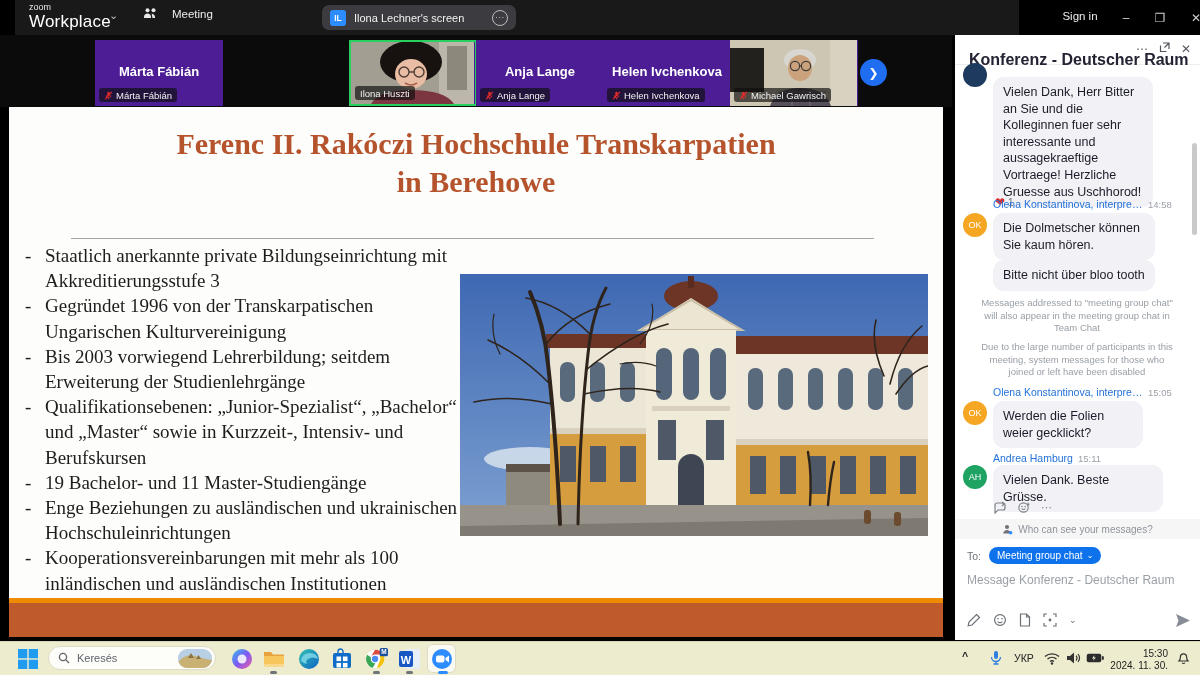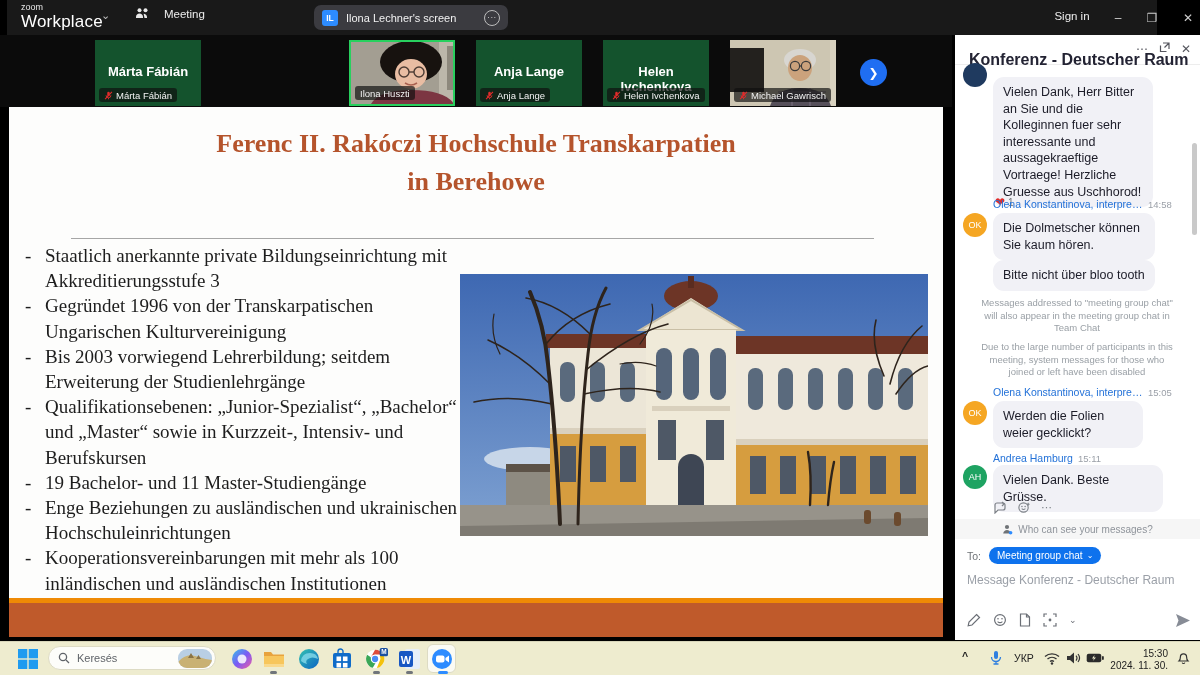--- a/index.html
+++ b/index.html
@@ -1,52 +1,52 @@
 <!DOCTYPE html>
 <html><head>
 <meta charset="utf-8">
 <style>
   html,body{margin:0;padding:0;background:#000;}
   *{box-sizing:border-box;}
   .screen{position:relative;width:1200px;height:675px;background:#000;overflow:hidden;
           font-family:"Liberation Sans",sans-serif;}
 
   
-  .titlebar{position:absolute;left:7px;top:0;width:1150px;height:35px;background:#191919;}
+  .titlebar{position:absolute;left:15px;top:0;width:1004px;height:35px;background:#191919;}
   .logo{position:absolute;left:14px;top:3px;color:#fff;line-height:1;}
   .logo .l1{font-size:9px;color:#e8e8e8;margin-bottom:1px;}
   .logo .l2{font-size:17px;font-weight:normal;letter-spacing:.2px;}
   .logo-chev{position:absolute;left:94px;top:9px;color:#bdbdbd;font-size:11px;}
   .meeting-tab{position:absolute;left:128px;top:7px;display:flex;align-items:center;gap:14px;color:#ececec;font-size:11.5px;}
   .share-pill{position:absolute;left:307px;top:5px;width:194px;height:25px;background:#3b3b40;border-radius:7px;
               display:flex;align-items:center;gap:8px;padding:0 8px;}
   .il-badge{width:16px;height:16px;border-radius:3px;background:#2d8cff;color:#fff;font-size:8.5px;font-weight:bold;
             display:flex;align-items:center;justify-content:center;}
   .share-pill .lbl{color:#f2f2f2;font-size:11px;flex:1;}
   .pill-more{width:16px;height:16px;border:1.4px solid #bdbdbd;border-radius:50%;color:#d6d6d6;font-size:8px;
              display:flex;align-items:center;justify-content:center;letter-spacing:.5px;}
   .signin{position:absolute;left:1040px;top:10px;width:50px;text-align:center;color:#ececec;font-size:11.5px;}
   .winbtn{position:absolute;top:0;width:26px;height:35px;display:flex;align-items:center;justify-content:center;color:#cfcfcf;font-size:12px;}
 
   
   .filmstrip{position:absolute;left:0;top:35px;width:952px;height:72px;background:#0b0b0b;}
-  .tile{position:absolute;top:5px;width:106px;height:66px;background:#14532d;overflow:hidden;}
+  .tile{position:absolute;top:5px;width:128px;height:66px;background:#4c1d95;overflow:hidden;}
   .tile.active{border:2px solid #28d05e;}
   .tile .center-name{position:absolute;left:0;right:0;top:24px;text-align:center;color:#fff;font-size:13px;font-weight:bold;}
   .vlabel{position:absolute;left:4px;bottom:4px;background:rgba(15,15,15,.68);border-radius:3px;color:#f2f2f2;
           font-size:9.5px;padding:1.5px 5px;display:flex;align-items:center;gap:3px;white-space:nowrap;}
   .tile svg.vid{position:absolute;left:0;top:0;}
   .next-btn{position:absolute;left:860px;top:24px;width:27px;height:27px;border-radius:50%;background:#1f6ef2;
             color:#fff;font-size:12px;display:flex;align-items:center;justify-content:center;}
 
   
   .share-area{position:absolute;left:0;top:107px;width:955px;height:533px;background:#000;}
   .slide{position:absolute;left:9px;top:0;width:934px;height:530px;background:#fdfdfc;font-family:"Liberation Serif",serif;}
   .slide-title{position:absolute;left:0;right:0;top:18px;text-align:center;color:#b5542c;font-weight:bold;
-               font-size:26px;line-height:38px;}
+               font-size:30px;line-height:38px;}
   .divider{position:absolute;left:62px;top:131px;width:803px;height:1px;background:#a6a6a6;}
   .bullets{position:absolute;left:16px;top:136px;width:444px;margin:0;padding:0;list-style:none;}
   .bullets li{display:flex;gap:12px;font-size:19px;line-height:25.2px;color:#1d1d1d;}
   .bullets .dash{flex:0 0 8px;}
   .photo{position:absolute;left:451px;top:167px;width:468px;height:262px;}
   .band-top{position:absolute;left:0;top:491px;width:934px;height:5px;background:#ef8a05;}
   .band-main{position:absolute;left:0;top:496px;width:934px;height:34px;background:#bf5a2b;}
 
   
   .chat{position:absolute;left:955px;top:35px;width:245px;height:605px;background:#fff;}

